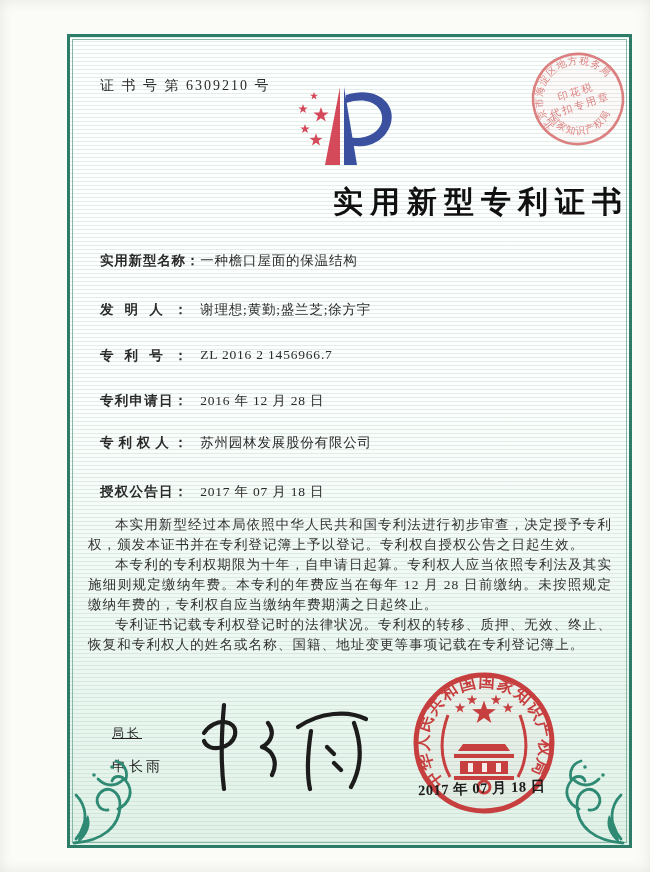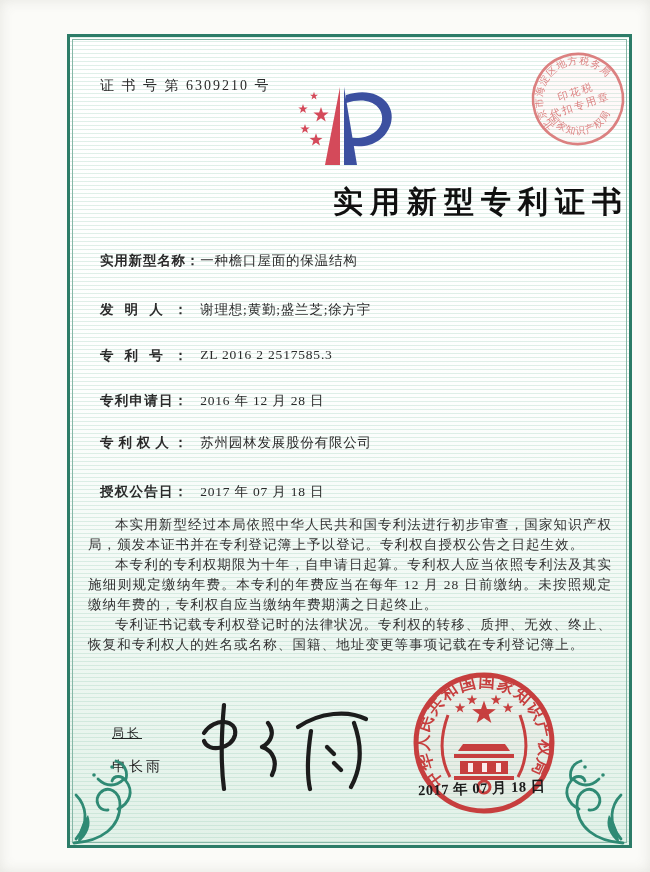--- a/index.html
+++ b/index.html
@@ -69,38 +69,38 @@
       <div class="field-row" style="top:0px">
         <span class="flabel">实用新型名称：</span>
         <span class="fvalue">一种檐口屋面的保温结构</span>
       </div>
       <div class="field-row" style="top:49px">
         <span class="flabel">发明人：</span>
         <span class="fvalue">谢理想;黄勤;盛兰芝;徐方宇</span>
       </div>
       <div class="field-row" style="top:95px">
         <span class="flabel">专利号：</span>
-        <span class="fvalue">ZL 2016 2 2517585.3</span>
+        <span class="fvalue">ZL 2016 2 1456966.7</span>
       </div>
       <div class="field-row" style="top:140px">
         <span class="flabel">专利申请日：</span>
         <span class="fvalue">2016 年 12 月 28 日</span>
       </div>
       <div class="field-row" style="top:182px">
         <span class="flabel">专利权人：</span>
         <span class="fvalue">苏州园林发展股份有限公司</span>
       </div>
       <div class="field-row" style="top:231px">
         <span class="flabel">授权公告日：</span>
         <span class="fvalue">2017 年 07 月 18 日</span>
       </div>
     </div>
 
     <div class="paras">
-      <p>本实用新型经过本局依照中华人民共和国专利法进行初步审查，国家知识产权局，颁发本证书并在专利登记簿上予以登记。专利权自授权公告之日起生效。</p>
+      <p>本实用新型经过本局依照中华人民共和国专利法进行初步审查，决定授予专利权，颁发本证书并在专利登记簿上予以登记。专利权自授权公告之日起生效。</p>
       <p>本专利的专利权期限为十年，自申请日起算。专利权人应当依照专利法及其实施细则规定缴纳年费。本专利的年费应当在每年 12 月 28 日前缴纳。未按照规定缴纳年费的，专利权自应当缴纳年费期满之日起终止。</p>
       <p>专利证书记载专利权登记时的法律状况。专利权的转移、质押、无效、终止、恢复和专利权人的姓名或名称、国籍、地址变更等事项记载在专利登记簿上。</p>
     </div>
 
     <div class="sig-role">局长</div>
     <div class="sig-name">申长雨</div>
 
     <svg class="signature" width="210" height="100" viewBox="0 0 210 100">
       <g fill="none" stroke="#1c1c1c" stroke-width="4.2" stroke-linecap="round" stroke-linejoin="round">
         <path d="M44,8 C42,30 40,62 44,92"></path>

